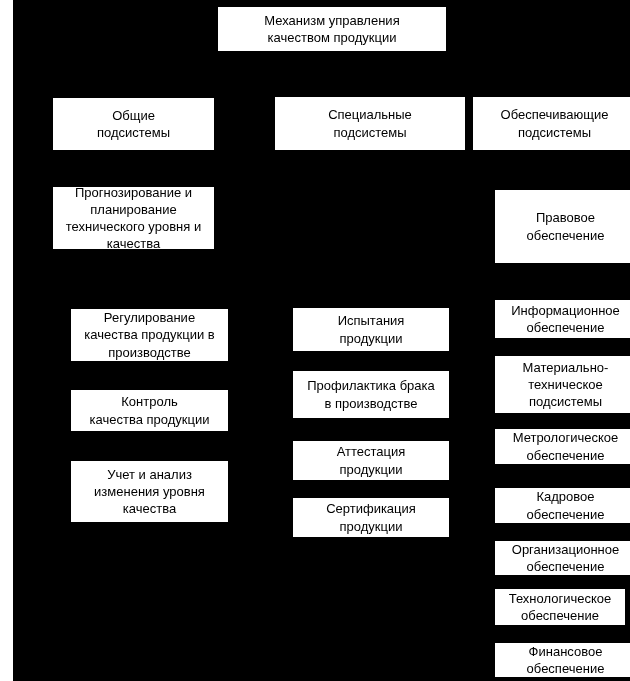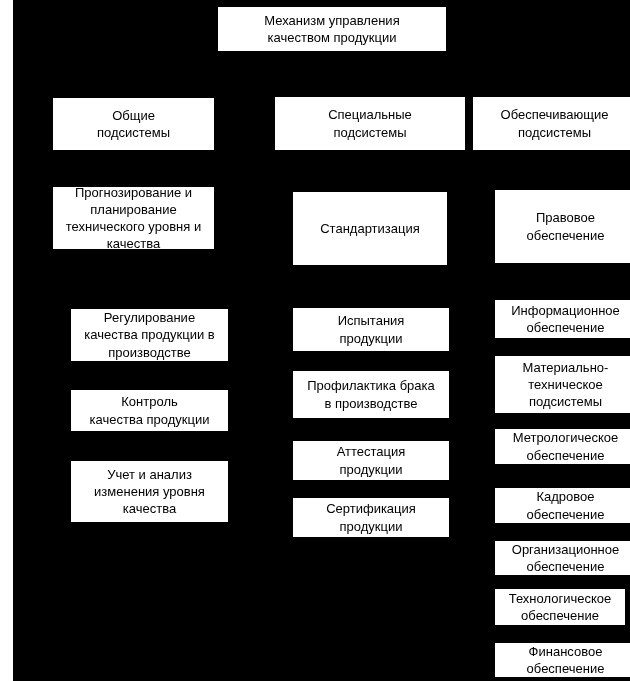--- a/index.html
+++ b/index.html
@@ -99,23 +99,20 @@
     <span>Регулирование
 качества продукции в
 производстве</span>
   </div>
   <div class="box" style="left:56px;top:459px;width:161px;height:65px">
     <span>Учет и анализ
 изменения уровня
 качества</span>
   </div>
 
-  <div class="box" style="left:278px;top:190px;width:158px;height:77px">
-    <span>Стандартизация</span>
-  </div>
   <div class="box" style="left:278px;top:306px;width:160px;height:47px">
     <span>Испытания
 продукции</span>
   </div>
   <div class="box" style="left:278px;top:369px;width:160px;height:51px">
     <span>Профилактика брака
 в производстве</span>
   </div>
   <div class="box" style="left:278px;top:439px;width:160px;height:43px">
     <span>Аттестация

